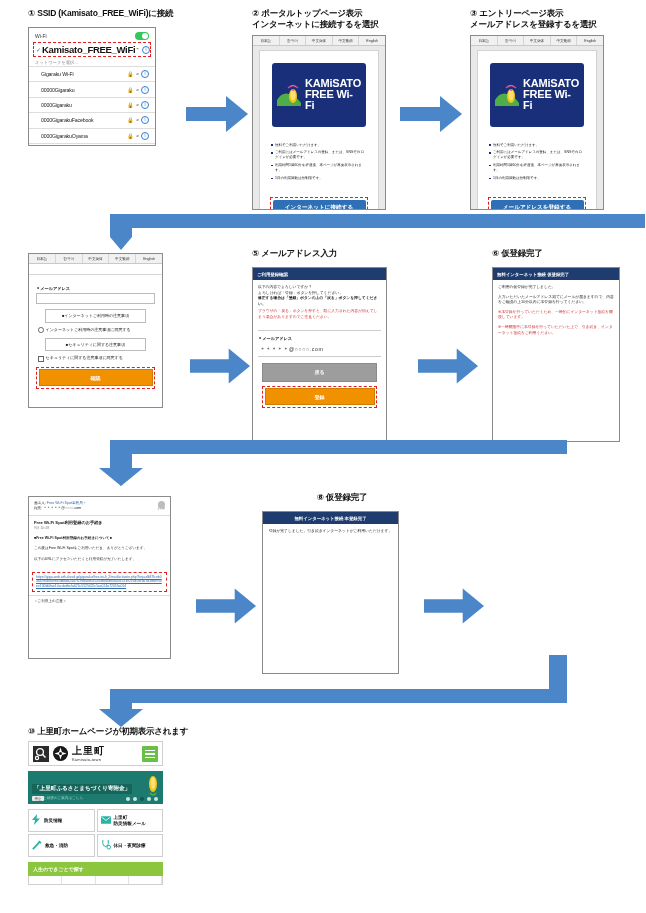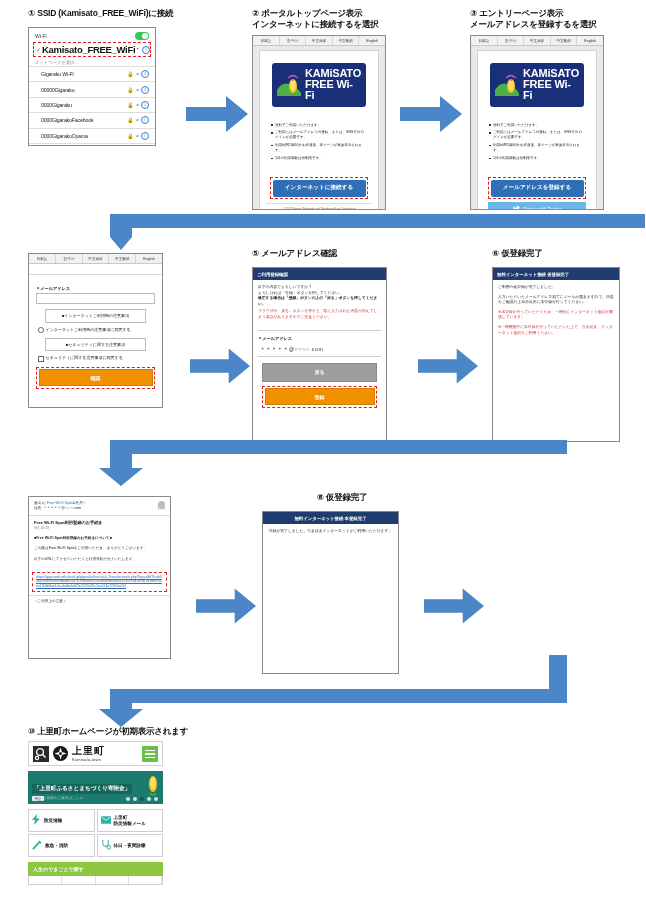--- a/index.html
+++ b/index.html
@@ -30,21 +30,21 @@
   .ico-i{width:6px;height:6px;border:.6px solid #2f7fd8;border-radius:50%;color:#2f7fd8;font-size:4.5px;line-height:6px;text-align:center;}
   .sec-head{font-size:4.3px;color:#8a8a8a;padding:1px 6px;}
   .net-row{display:flex;align-items:center;padding:3.2px 6px 3.2px 12px;border-top:.5px solid #ddd;}
   .net-name{font-size:5.2px;color:#222;flex:1;letter-spacing:-.15px;}
   
   .langbar{display:flex;background:#f1f1f1;border-bottom:1px solid #c9c9c9;}
   .langbar span{flex:1;text-align:center;font-size:3.6px;color:#333;padding:2.5px 0;border-right:.5px solid #d5d5d5;}
   .langbar span:last-child{border-right:none;}
   .portal-body{padding:6px 6px 4px 6px;background:#fff;}
   .logo{
-    background:#1a2f7a;border-radius:3px;margin:6px 6px 8px 6px;padding:5px 4px;
+    background:#1a2f7a;border-radius:3px;margin:6px 6px 8px 6px;padding:15px 4px;
     display:flex;align-items:center;gap:3px;position:relative;overflow:hidden;
   }
   .logo-art{width:26px;height:24px;position:relative;flex:0 0 auto;}
   .logo-txt{color:#fff;font-weight:700;line-height:1.02;letter-spacing:-.2px;}
   .logo-txt .l1{font-size:11px;display:block;}
   .logo-txt .l2{font-size:11px;display:block;}
   .bullets{padding:0 5px;}
   .bullets li{font-size:3.5px;line-height:5.2px;color:#222;margin-bottom:2.4px;list-style:none;position:relative;padding-left:4px;}
   .bullets li:before{content:"";position:absolute;left:0;top:1.7px;width:1.6px;height:1.6px;background:#1a2f7a;}
   .btn-blue{
@@ -337,21 +337,21 @@
     </div>
   </div>
 
   <div class="arrow" style="left:190px;top:348px;">
     <svg width="60" height="36" viewBox="0 0 62 36">
         <path d="M0 11 H40 V0 L62 18 L40 36 V25 H0 Z" fill="#4a86c8"></path>
       </svg>
   </div>
 
   <div class="step" style="left:252px;top:248px;width:150px;">
-    <div class="step-title"><span>⑤</span> <span>メールアドレス確認</span></div>
+    <div class="step-title"><span>⑤</span> <span>メールアドレス入力</span></div>
     <div class="phone" style="width:135px;height:175px;margin-top:8px;background:#fff;">
       <div class="dk-head">ご利用登録確認</div>
       <div class="dk-body">
         <p style="margin:0">以下の内容でよろしいですか？</p>
         <p style="margin:0">よろしければ「登録」ボタンを押してください。</p>
         <p style="margin:0;font-weight:700">修正する場合は「登録」ボタンの上の「戻る」ボタンを押してください。</p>
         <p class="red" style="margin:2px 0 0">ブラウザの「戻る」ボタンを押すと、既に入力された内容が消えてしまう場合がありますのでご注意ください。</p>
       </div>
       <div style="border-top:.7px solid #ccc;margin:4px 5px 0;"></div>
       <div style="padding:0 5px;">

